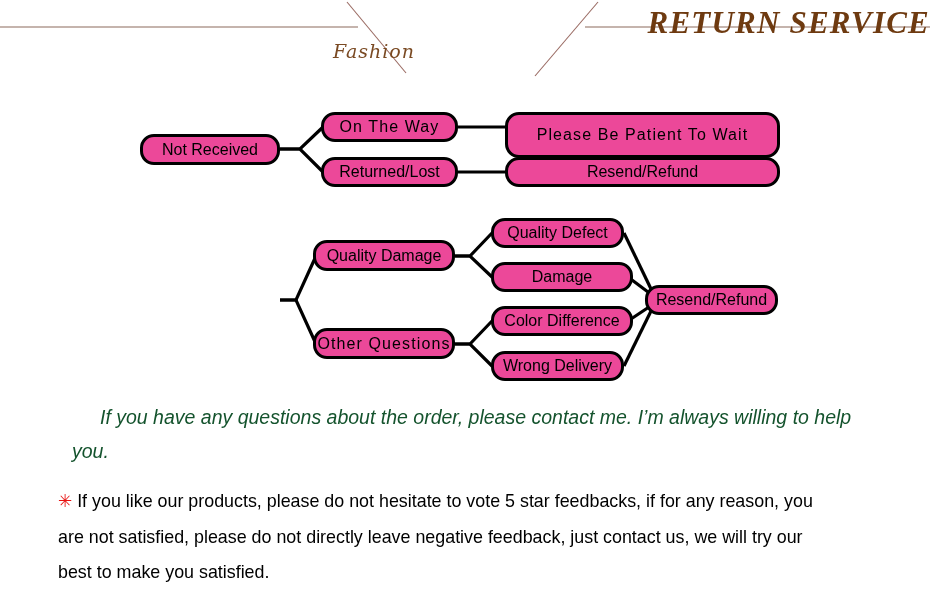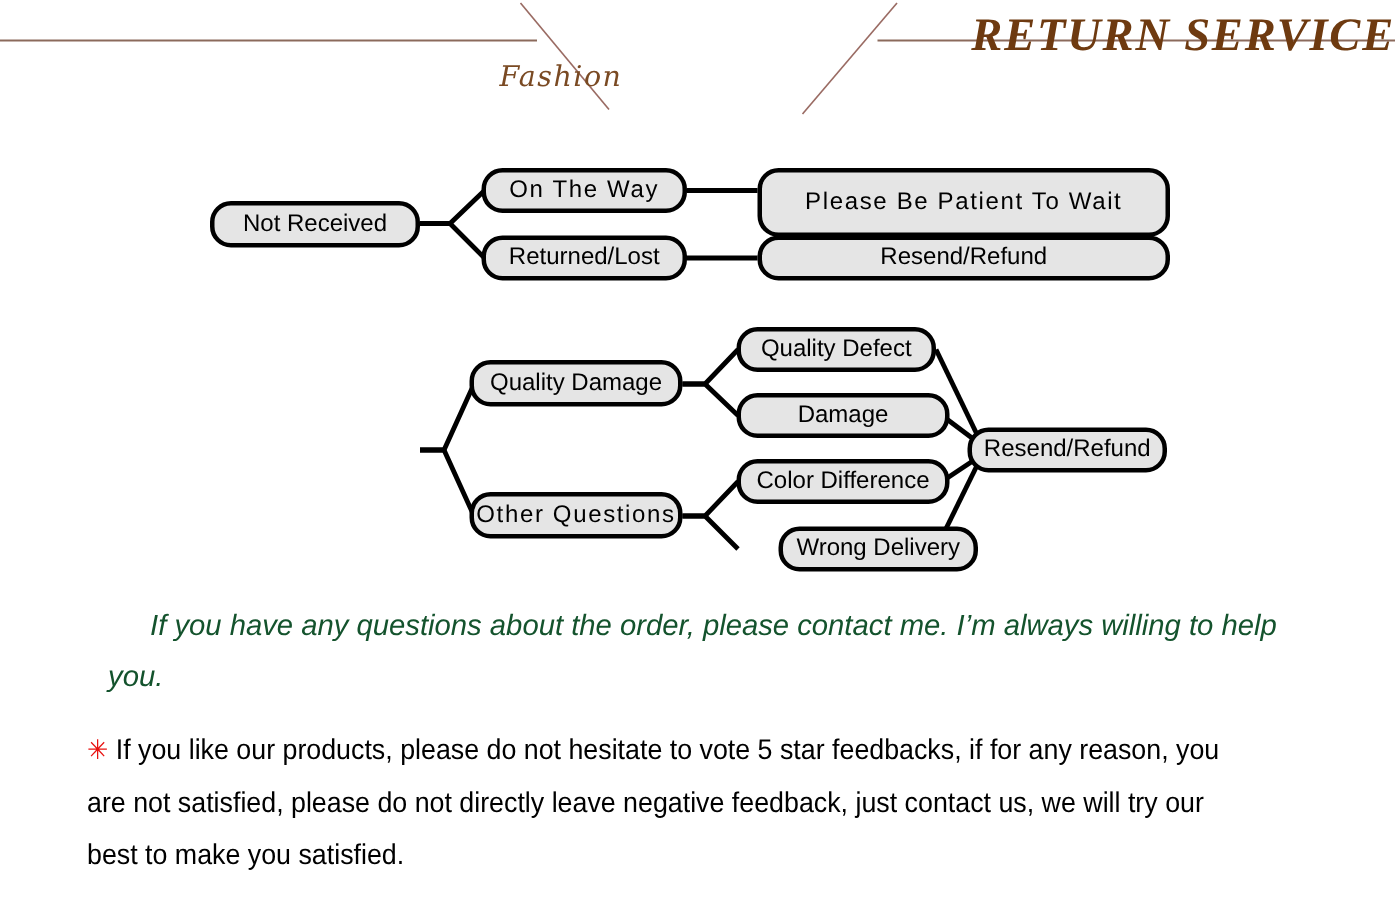--- a/index.html
+++ b/index.html
@@ -60,21 +60,21 @@
     width: 930px;
     height: 300px;
   }
   #flow-lines {
     position: absolute;
     left: 0; top: 0;
   }
   .node {
     position: absolute;
     box-sizing: border-box;
-    background: #e5e5e5;
+    background: #ec4899;
     border: 3px solid #000000;
     border-radius: 14px;
     display: flex;
     align-items: center;
     justify-content: center;
     font-family: "Liberation Sans", "DejaVu Sans", sans-serif;
     font-size: 16px;
     color: #000;
     white-space: nowrap;
     z-index: 5;
@@ -188,21 +188,21 @@
   </div>
 
   <div class="node" style="left:491px; top:167px; width:142px; height:30px;">
     <span>Damage</span>
   </div>
 
   <div class="node" style="left:491px; top:211px; width:142px; height:30px;">
     <span>Color Difference</span>
   </div>
 
-  <div class="node" style="left:519px; top:256px; width:133px; height:30px;">
+  <div class="node" style="left:491px; top:256px; width:133px; height:30px;">
     <span>Wrong Delivery</span>
   </div>
 
   <div class="node" style="left:645px; top:190px; width:133px; height:30px; z-index:6;">
     <span>Resend/Refund</span>
   </div>
 </div>
 
 <div class="para-italic">If you have any questions about the order, please contact me. I’m always willing to help you.</div>
 

